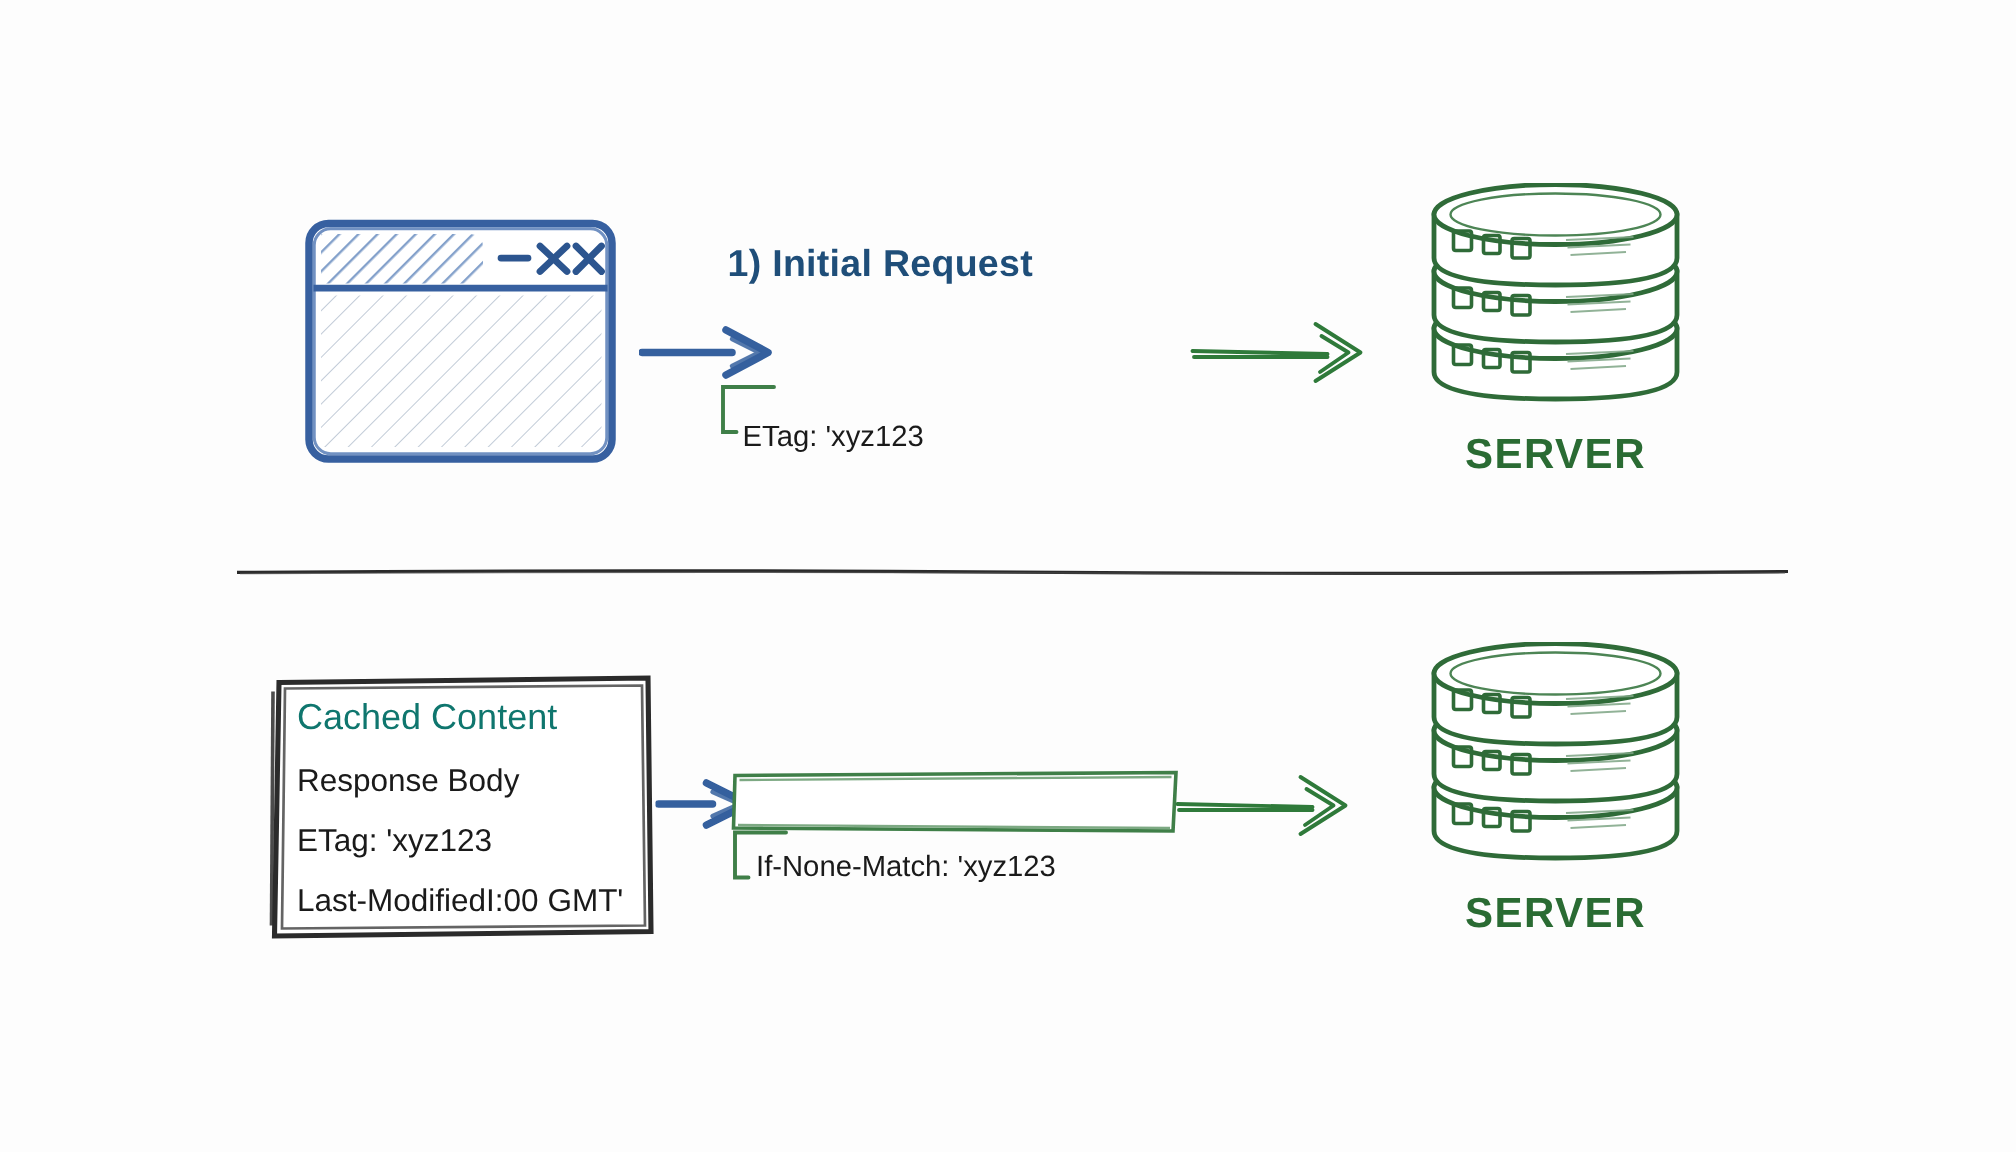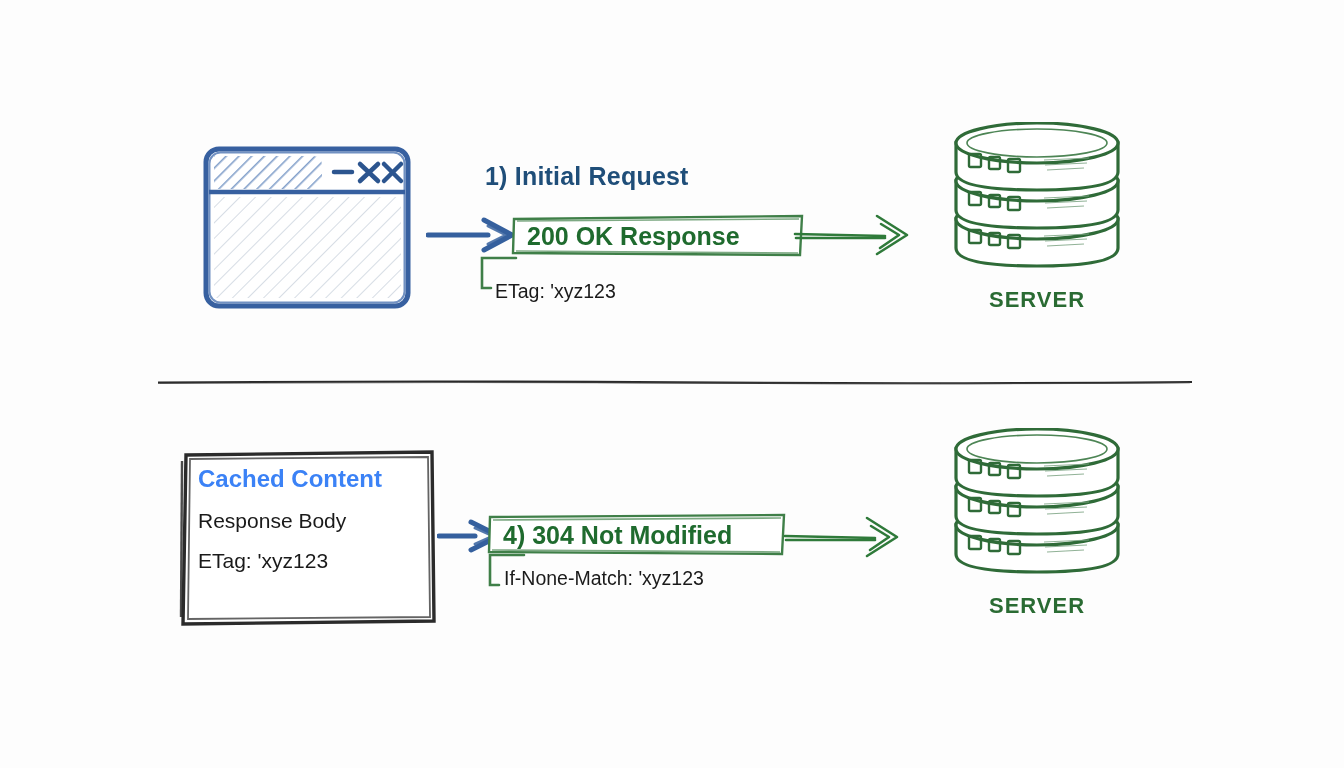--- a/index.html
+++ b/index.html
@@ -112,22 +112,22 @@
     height: 178px;
   }
   #cached-content-card .cc-frame { position: absolute; inset: 0; }
   .cc-inner {
     position: absolute;
     left: 22px;
     top: 16px;
     right: 16px;
   }
   .cc-title {
-    color: #3b82f6;
-    font-weight: bold;
+    color: #0f766e;
+    font-weight: normal;
     font-size: 24px;
     white-space: nowrap;
     margin: 0 0 6px 0;
   }
   .cc-line {
     color: #1a1a1a;
     font-size: 21px;
     white-space: nowrap;
     margin-top: 16px;
   }
@@ -138,21 +138,21 @@
   #server-bottom { left: 944px; top: 428px; width: 186px; height: 214px; }
   .server-art { position: absolute; left: 0; top: 0; width: 186px; height: 160px; }
   .server-label {
     position: absolute;
     top: 165px;
     left: 0;
     width: 186px;
     text-align: center;
     color: #2a6b33;
     font-weight: bold;
-    font-size: 22px;
+    font-size: 28px;
     letter-spacing: 1px;
   }
 </style>
 </head>
 <body>
 
 <div class="canvas">
 
   <div class="row" id="row-top">
 
@@ -191,28 +191,20 @@
     <div class="arrow" id="arrow-browser-to-box">
       <svg width="92" height="44" viewBox="0 0 92 44" xmlns="http://www.w3.org/2000/svg">
         <g fill="none" stroke="#35609e" stroke-width="5" stroke-linecap="round" stroke-linejoin="round">
           <line x1="2" y1="22" x2="62" y2="22"></line>
           <path d="M58 7 L86 22 L58 37"></path>
           <path d="M62 13 L80 22 L62 31" stroke-width="3" opacity="0.85"></path>
         </g>
       </svg>
     </div>
 
-    <div class="response-box" id="response-box-200">
-      <svg class="rb-frame" width="294" height="44" viewBox="0 0 294 44" preserveAspectRatio="none" xmlns="http://www.w3.org/2000/svg">
-        <path d="M3 5 L291 2 L289 41 L2 39 Z" fill="#ffffff" stroke="#3f7f48" stroke-width="2.4"></path>
-        <path d="M6 7 L288 5" fill="none" stroke="#5d9464" stroke-width="1.6" opacity="0.8"></path>
-        <path d="M5 37 L287 39" fill="none" stroke="#5d9464" stroke-width="1.6" opacity="0.8"></path>
-      </svg>
-      <span class="rb-label">200 OK Response</span>
-    </div>
 
     <div class="elbow" id="elbow-top">
       <svg width="44" height="40" viewBox="0 0 44 40" xmlns="http://www.w3.org/2000/svg">
         <path d="M40 3 L6 3 L6 33 L15 33" fill="none" stroke="#3f7f48" stroke-width="2.6" stroke-linecap="round"></path>
       </svg>
     </div>
 
     <div class="detail-line" id="etag-line-top">ETag: 'xyz123</div>
 
     <div class="arrow" id="arrow-box-to-server-top">
@@ -285,41 +277,41 @@
   <div id="cached-content-card">
     <svg class="cc-frame" width="263" height="178" viewBox="0 0 263 178" preserveAspectRatio="none" xmlns="http://www.w3.org/2000/svg">
       <path d="M10 6 L256 3 L258 172 L7 175 Z" fill="#ffffff" stroke="#2b2b2b" stroke-width="3.4"></path>
       <path d="M14 10 L252 8 L254 168 L12 170 Z" fill="none" stroke="#3d3d3d" stroke-width="1.8" opacity="0.8"></path>
       <path d="M6 12 L5 168" fill="none" stroke="#2b2b2b" stroke-width="2.4" opacity="0.85"></path>
     </svg>
     <div class="cc-inner">
       <div class="cc-title">Cached Content</div>
       <div class="cc-line">Response Body</div>
       <div class="cc-line">ETag: 'xyz123</div>
+      <div class="cc-line">Last-ModifiedI:00 GMT'</div>
     </div>
   </div>
 
 
   <div class="arrow" id="arrow-cache-to-box">
     <svg width="66" height="42" viewBox="0 0 66 42" xmlns="http://www.w3.org/2000/svg">
       <g fill="none" stroke="#35609e" stroke-width="5" stroke-linecap="round" stroke-linejoin="round">
         <line x1="2" y1="21" x2="38" y2="21"></line>
         <path d="M34 7 L62 21 L34 35"></path>
         <path d="M38 13 L56 21 L38 29" stroke-width="3" opacity="0.85"></path>
       </g>
     </svg>
   </div>
 
   <div class="response-box" id="response-box-304">
     <svg class="rb-frame" width="300" height="44" viewBox="0 0 300 44" preserveAspectRatio="none" xmlns="http://www.w3.org/2000/svg">
       <path d="M3 4 L297 2 L295 41 L2 39 Z" fill="#ffffff" stroke="#3f7f48" stroke-width="2.4"></path>
       <path d="M6 7 L294 5" fill="none" stroke="#5d9464" stroke-width="1.6" opacity="0.8"></path>
       <path d="M5 37 L293 39" fill="none" stroke="#5d9464" stroke-width="1.6" opacity="0.8"></path>
     </svg>
-    <span class="rb-label">4) 304 Not Modified</span>
   </div>
 
   <div class="elbow" id="elbow-bottom">
     <svg width="44" height="40" viewBox="0 0 44 40" xmlns="http://www.w3.org/2000/svg">
       <path d="M40 3 L6 3 L6 33 L15 33" fill="none" stroke="#3f7f48" stroke-width="2.6" stroke-linecap="round"></path>
     </svg>
   </div>
 
   <div class="detail-line" id="if-none-match-line">If-None-Match: 'xyz123</div>
 

